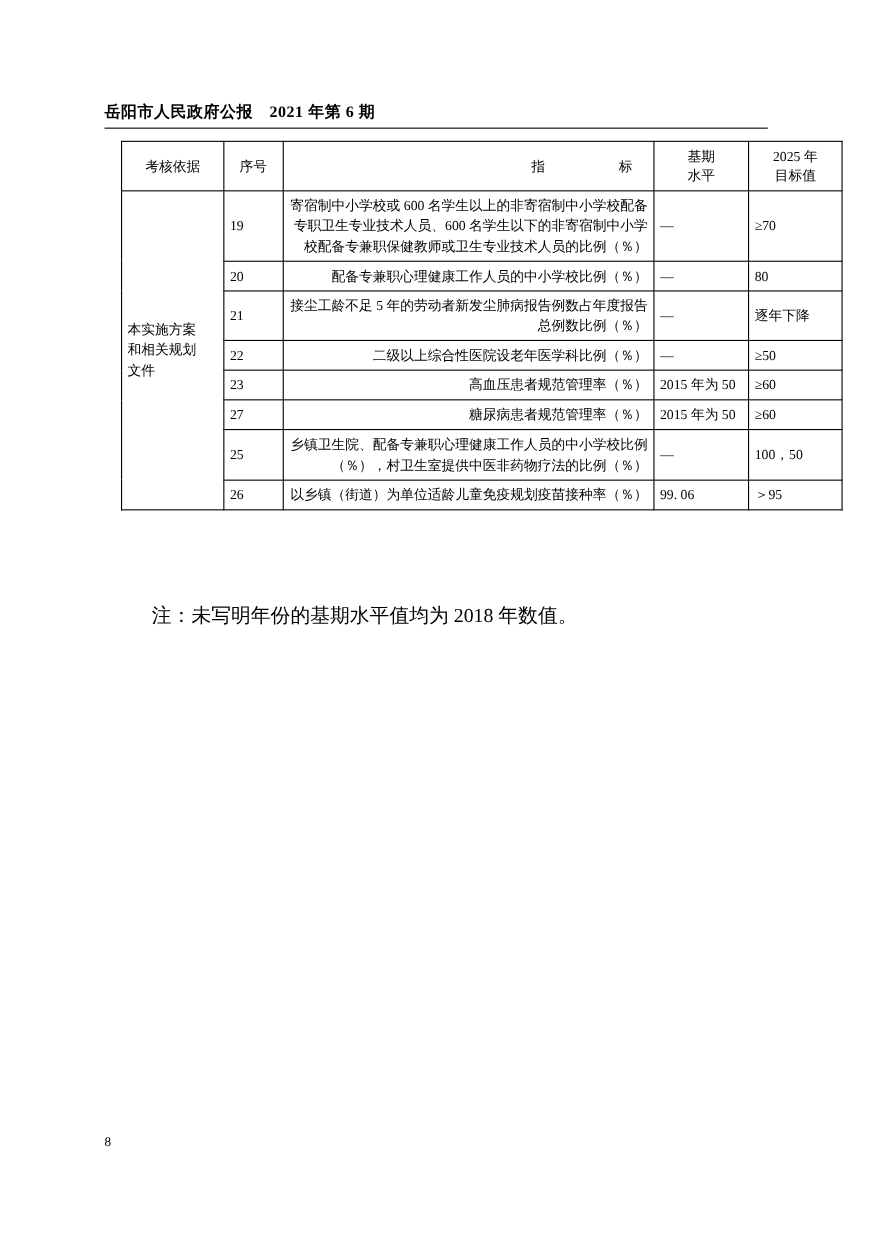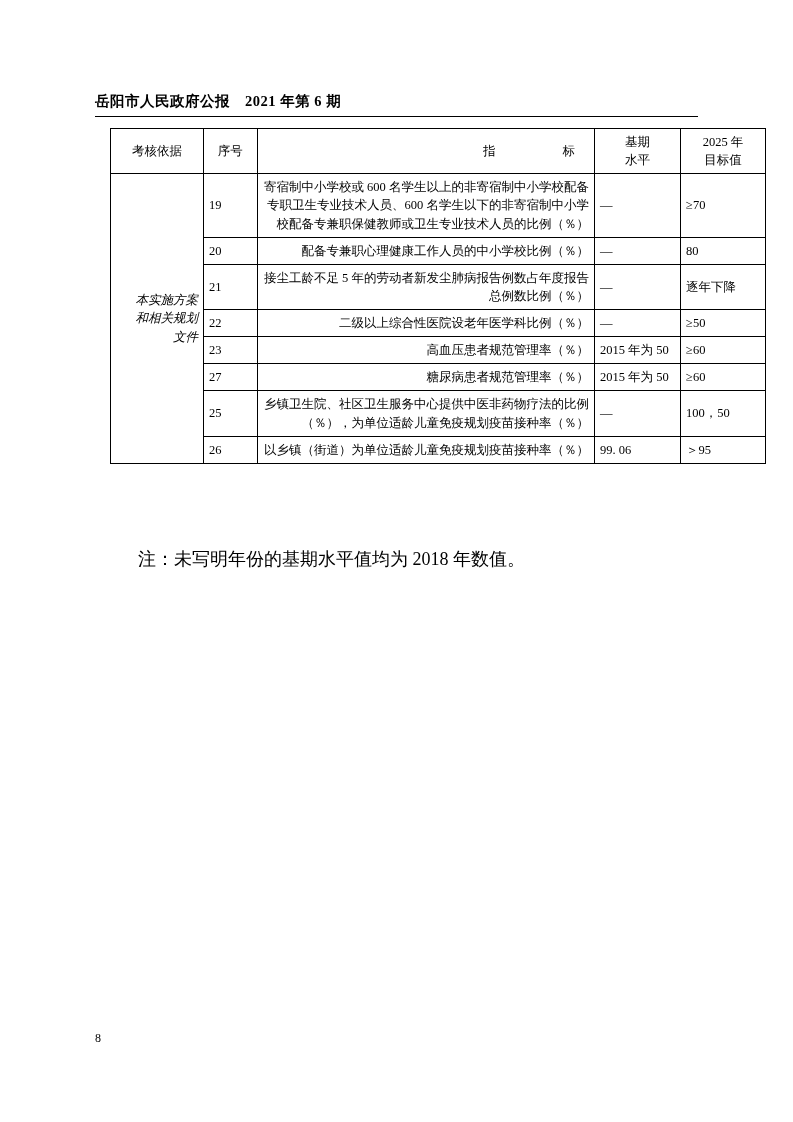--- a/index.html
+++ b/index.html
@@ -64,23 +64,22 @@
     text-align: center;
   }
   .th-indicator {
     text-align: right;
     letter-spacing: 14px;
     padding-left: 14px;
   }
   .cell-center { text-align: left; }
   .cell-left { text-align: right; }
   .basis-cell {
-    text-align: right;
+    text-align: left;
     line-height: 1.7;
-    font-style: italic;
   }
   .note {
     position: absolute;
     left: 138px;
     top: 547px;
     font-size: 18px;
     white-space: nowrap;
   }
   .page-number {
     position: absolute;
@@ -158,21 +157,21 @@
         <td class="cell-center">≥60</td>
       </tr>
       <tr>
         <td class="cell-center">27</td>
         <td class="cell-left">糖尿病患者规范管理率（％）</td>
         <td class="cell-center">2015 年为 50</td>
         <td class="cell-center">≥60</td>
       </tr>
       <tr>
         <td class="cell-center">25</td>
-        <td class="cell-left">乡镇卫生院、社区卫生服务中心提供中医非药物疗法的比例（％），为单位适龄儿童免疫规划疫苗接种率（％）</td>
+        <td class="cell-left">乡镇卫生院、配备专兼职心理健康工作人员的中小学校比例（％），村卫生室提供中医非药物疗法的比例（％）</td>
         <td class="cell-center">—</td>
         <td class="cell-center">100，50</td>
       </tr>
       <tr>
         <td class="cell-center">26</td>
         <td class="cell-left">以乡镇（街道）为单位适龄儿童免疫规划疫苗接种率（％）</td>
         <td class="cell-center">99. 06</td>
         <td class="cell-center">＞95</td>
       </tr>
     </tbody>

